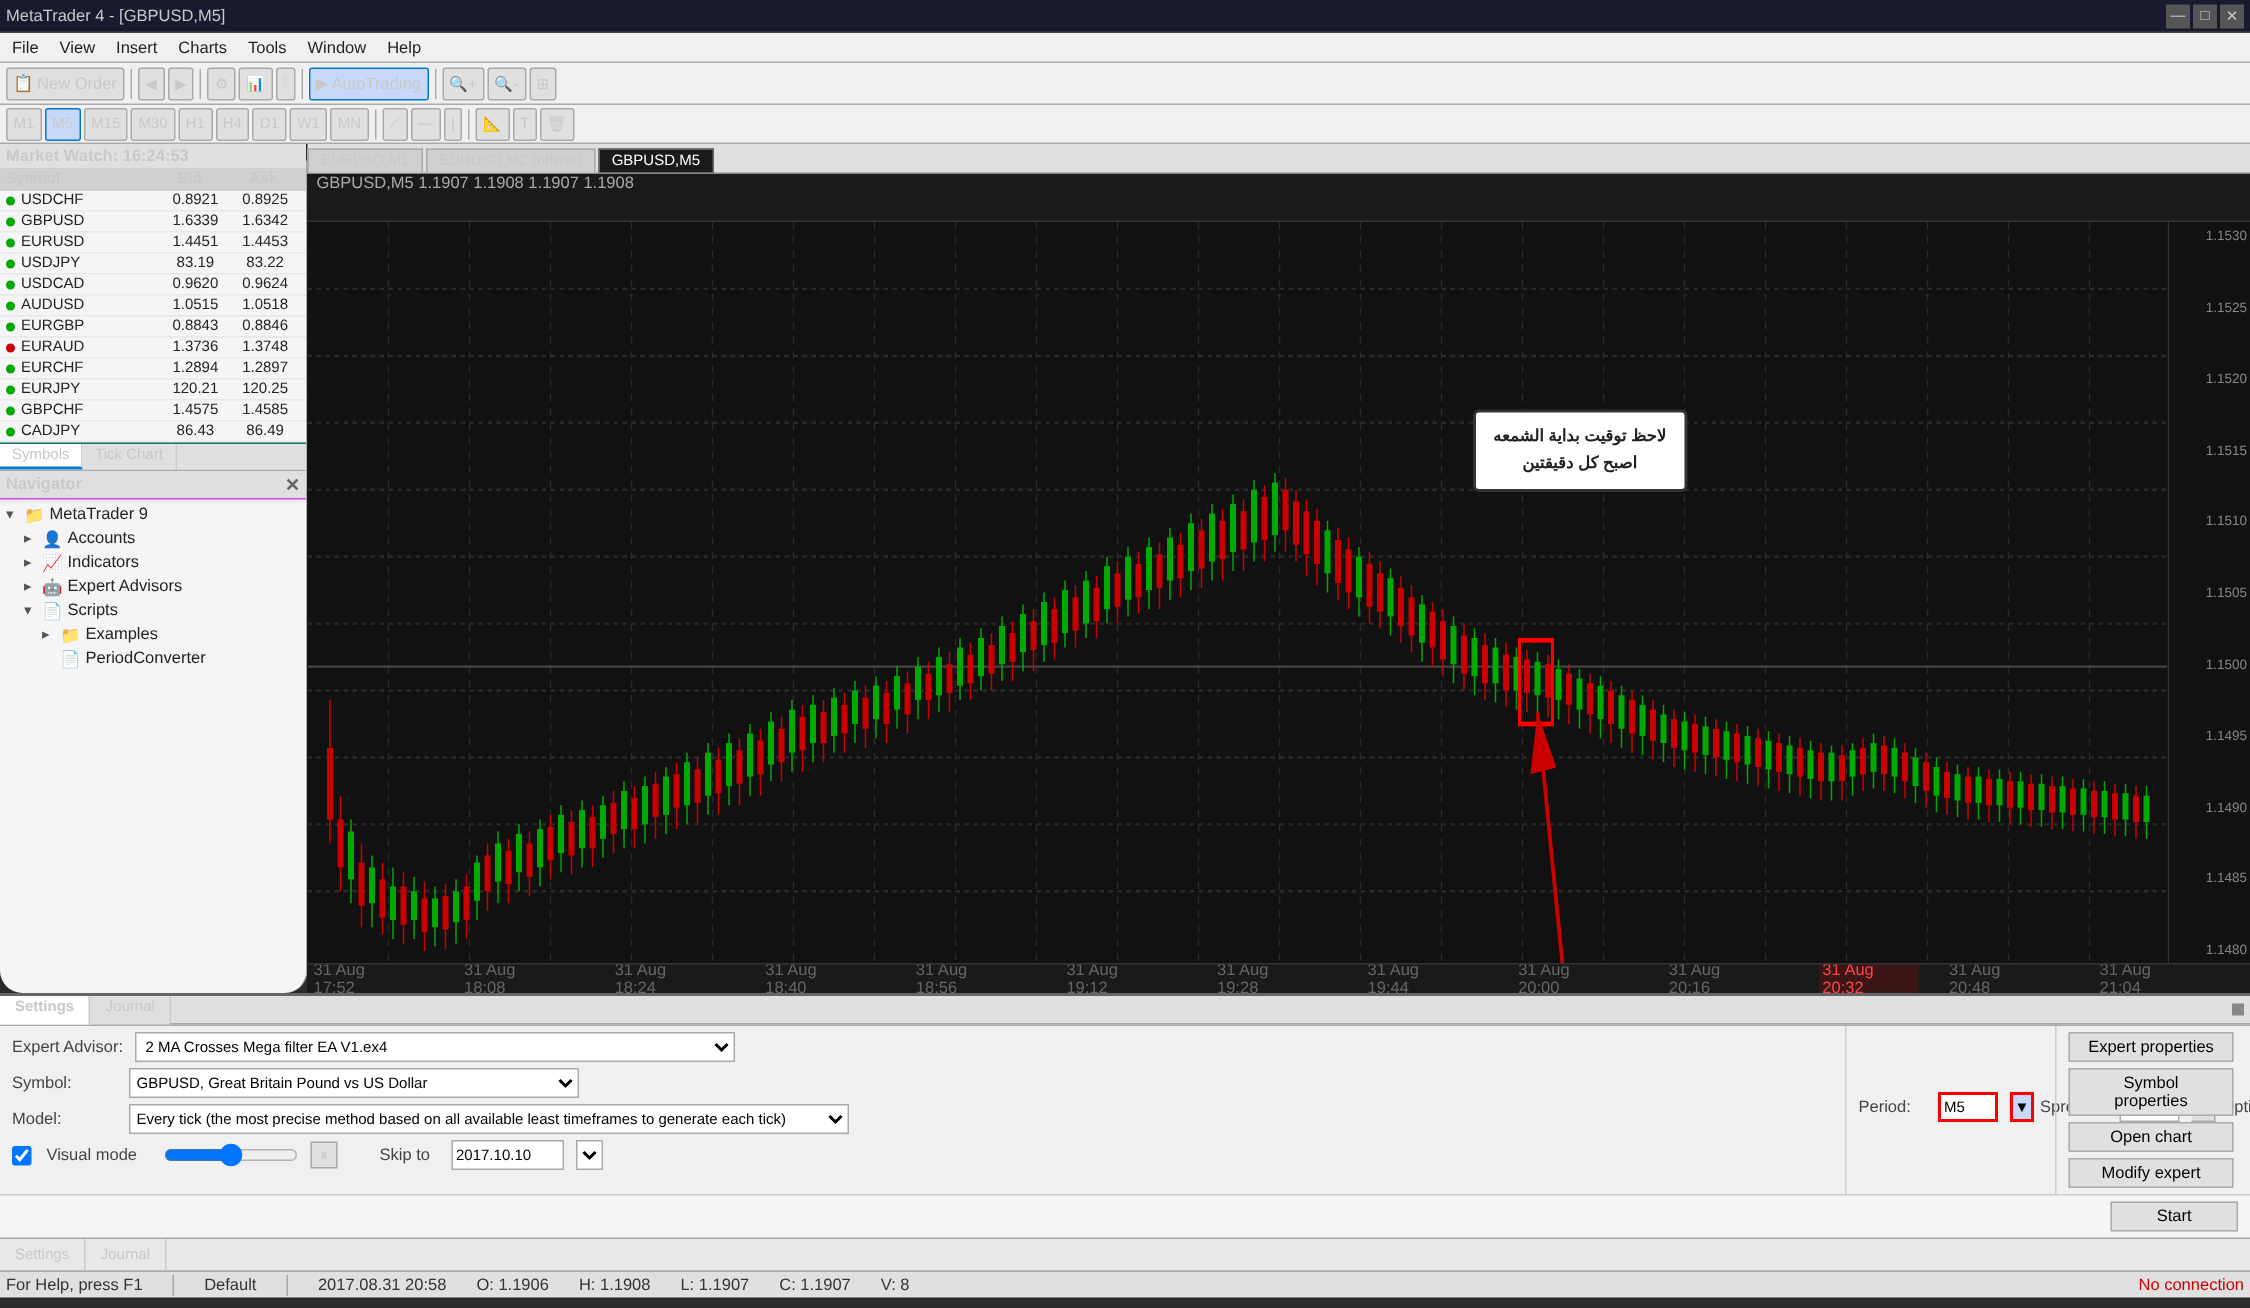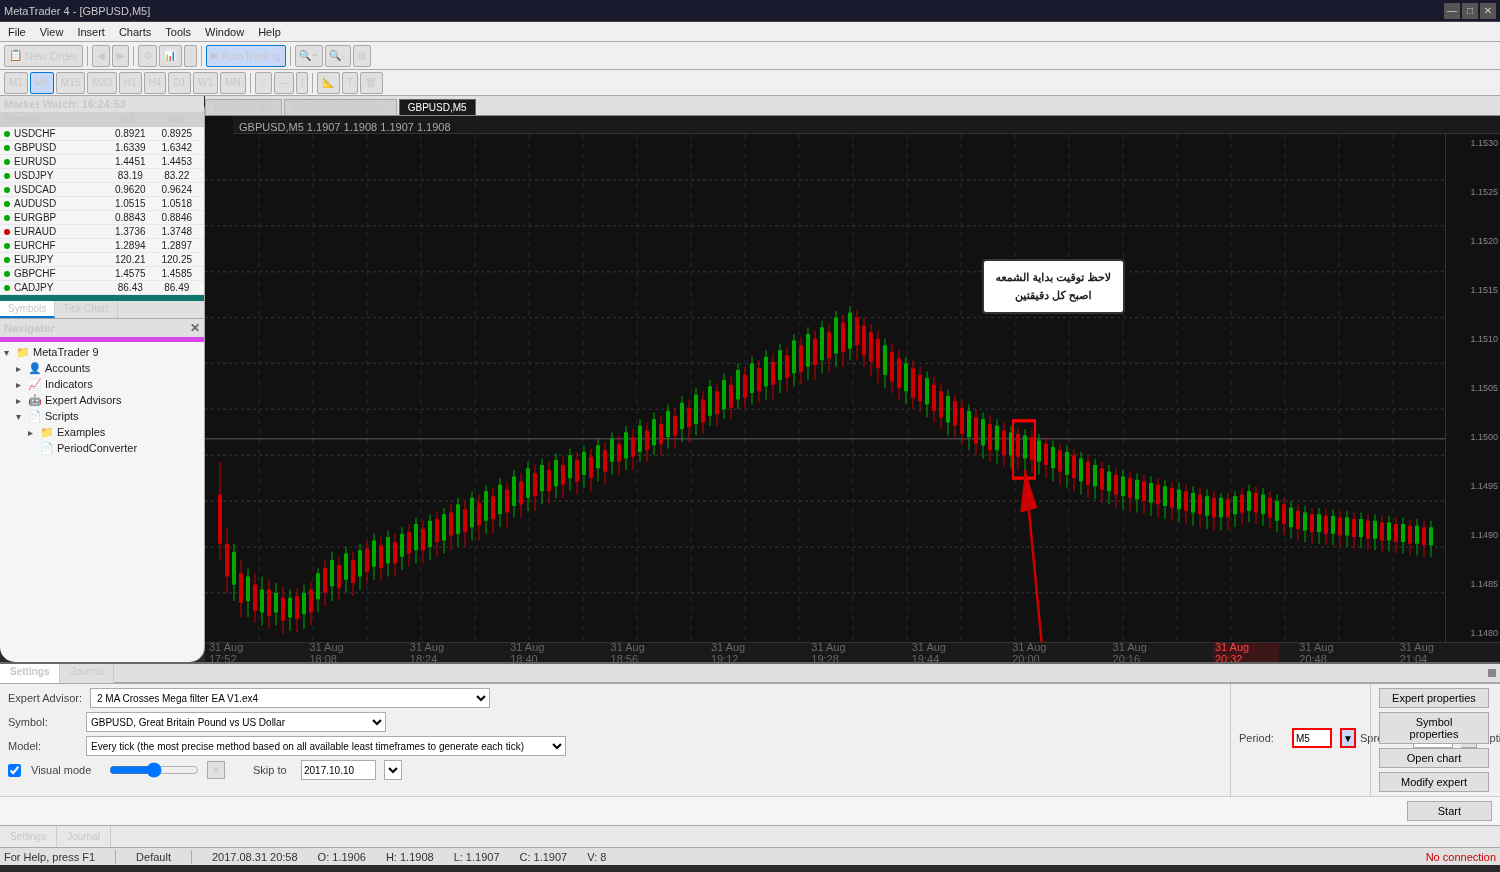--- a/index.html
+++ b/index.html
@@ -33,42 +33,42 @@
     #market-watch-cols { display: flex; background: #d0d0d0; padding: 1px 4px; border-bottom: 1px solid #ccc; }
     #market-watch-cols span { flex: 1; text-align: center; font-size: 10px; font-weight: bold; }
     #market-watch-cols span:first-child { flex: 2; text-align: left; }
     .mw-row { display: flex; padding: 1px 4px; align-items: center; border-bottom: 1px solid #e8e8e8; }
     .mw-dot { width: 6px; height: 6px; border-radius: 50%; margin-right: 4px; }
     .mw-dot-green { background: #00aa00; }
     .mw-dot-red { background: #cc0000; }
     .mw-sym { flex: 2; font-size: 10px; color: #222; }
     .mw-bid { flex: 1; text-align: center; font-size: 10px; color: #222; }
     .mw-ask { flex: 1; text-align: center; font-size: 10px; color: #222; }
-    .mw-tabs { display: flex; background: #e0e0e0; border-top: 6px solid #0f766e; }
+    .mw-tabs { display: flex; background: #e0e0e0; border-top: 1px solid #0f766e; }
     .mw-tab { padding: 2px 8px; cursor: pointer; font-size: 10px; border-right: 1px solid #ccc; }
     .mw-tab.active { background: #fff; border-bottom: 2px solid #0078d4; }
 
     
     #navigator { flex: 1; overflow: auto; }
-    #navigator-header { background: #e0e0e0; padding: 2px 4px; font-weight: bold; font-size: 11px; border-bottom: 5px solid #d946ef; display: flex; justify-content: space-between; align-items: center; }
+    #navigator-header { background: #e0e0e0; padding: 2px 4px; font-weight: bold; font-size: 11px; border-bottom: 1px solid #d946ef; display: flex; justify-content: space-between; align-items: center; }
     .nav-close { cursor: pointer; font-size: 12px; color: #666; }
     .nav-tree { padding: 2px 0; }
     .nav-item { display: flex; align-items: center; padding: 1px 4px; cursor: pointer; }
     .nav-expand { width: 12px; font-size: 10px; color: #555; display: inline-block; }
     .nav-icon { width: 14px; height: 14px; margin-right: 3px; display: inline-flex; align-items: center; justify-content: center; }
     .nav-label { font-size: 11px; color: #222; }
     .nav-indent1 { padding-left: 16px; }
     .nav-indent2 { padding-left: 28px; }
 
     
     #chart-area { flex: 1; display: flex; flex-direction: column; background: #111; }
     #chart-tabs { background: #e0e0e0; height: 20px; display: flex; align-items: flex-end; border-bottom: 1px solid #888; }
     .chart-tab { padding: 2px 8px; font-size: 10px; border: 1px solid #aaa; border-bottom: none; cursor: pointer; background: #d0d0d0; margin-right: 2px; }
     .chart-tab.active { background: #1a1a1a; color: #fff; border-color: #666; }
-    #chart-info-bar { background: #1a1a1a; color: #aaa; height: 18px; display: flex; align-items: flex-end; padding: 0 6px; font-size: 10px; border-bottom: 1px solid #333; margin-left: 28px; }
+    #chart-info-bar { background: #1a1a1a; color: #aaa; height: 32px; display: flex; align-items: flex-start; padding: 0 6px; font-size: 10px; border-bottom: 1px solid #333; }
     #chart-canvas-wrapper { flex: 1; position: relative; background: #111; overflow: hidden; }
 
     
     #chart-svg { width: 100%; height: 100%; }
     .chart-grid-h { stroke: #2a2a2a; stroke-dasharray: 3,3; }
     .chart-grid-v { stroke: #2a2a2a; stroke-dasharray: 3,3; }
 
     #price-axis { width: 55px; background: #111; border-left: 1px solid #333; display: flex; flex-direction: column; justify-content: space-between; padding: 4px 2px; }
     .price-label { font-size: 9px; color: #888; text-align: right; }
 

